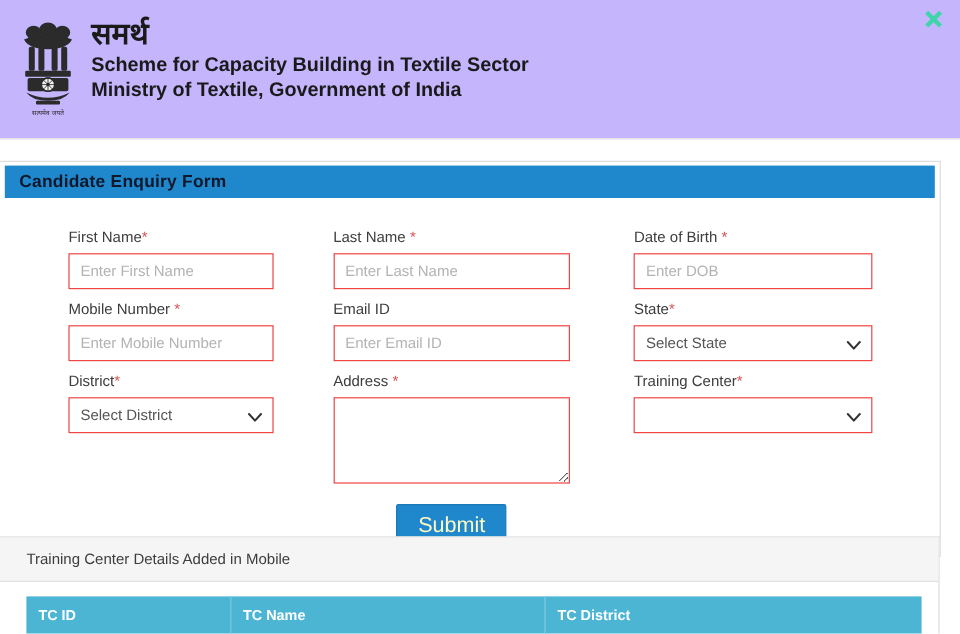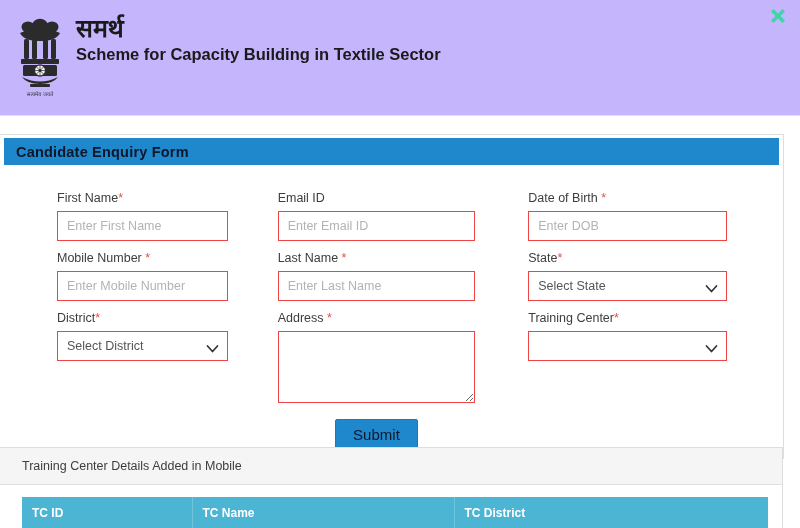--- a/index.html
+++ b/index.html
@@ -171,22 +171,22 @@
     width: 33.33%;
     padding-left: 10px;
     padding-right: 40px;
     box-sizing: border-box;
     display: flex;
     justify-content: center;
   }
   .btn-submit {
     background: #1f87cc;
     border: 1px solid #1a79b8;
-    color: #0f172a;
-    font-size: 15px;
+    color: #fef9c3;
+    font-size: 18px;
     padding: 6px 17px;
     cursor: pointer;
     font-family: "Liberation Sans", "DejaVu Sans", sans-serif;
     border-radius: 2px;
   }
 
   
   .table-section {
     position: absolute;
     left: 0;
@@ -266,20 +266,21 @@
 
           <path d="M8 63 q18 9 36 0 q-5 7 -18 7 q-13 0 -18 -7Z"></path>
           <rect x="16" y="70" width="20" height="3" rx="1"></rect>
         </g>
         <text x="26" y="82" font-family="DejaVu Sans, sans-serif" font-size="5.4" text-anchor="middle" fill="#2b2b2b">सत्यमेव जयते</text>
       </svg>
     </div>
     <div class="header-text">
       <div class="hindi-title">समर्थ</div>
       <div class="eng-line1">Scheme for Capacity Building in Textile Sector</div>
+      <div class="eng-line2">Ministry of Textile, Government of India</div>
     </div>
   </div>
 
   <div class="close-btn">
     <svg width="28" height="28" viewBox="0 0 28 28" xmlns="http://www.w3.org/2000/svg">
       <path d="M7 9.5 L9.5 7 L14 11.5 L18.5 7 L21 9.5 L16.5 14 L21 18.5 L18.5 21 L14 16.5 L9.5 21 L7 18.5 L11.5 14 Z" fill="#3ed6a8"></path>
     </svg>
   </div>
 </div>
 
@@ -324,30 +325,30 @@
             </span>
           </div>
         </div>
 
       </div>
 
       <div class="col col2">
 
         <div class="field">
           <label class="field-label">
+            <span>Last Name</span> <span class="req">*</span>
+          </label>
+          <input class="input-ctl" type="text" placeholder="Enter Last Name" style="">
+        </div>
+
+        <div class="field">
+          <label class="field-label">
             <span>Email ID</span>
           </label>
           <input class="input-ctl" type="text" placeholder="Enter Email ID" style="">
-        </div>
-
-        <div class="field">
-          <label class="field-label">
-            <span>Last Name</span> <span class="req">*</span>
-          </label>
-          <input class="input-ctl" type="text" placeholder="Enter Last Name" style="">
         </div>
 
         <div class="field">
           <label class="field-label">
             <span>Address</span> <span class="req">*</span>
           </label>
           <textarea class="input-ctl" placeholder="" style=""></textarea>
         </div>
 
       </div>

